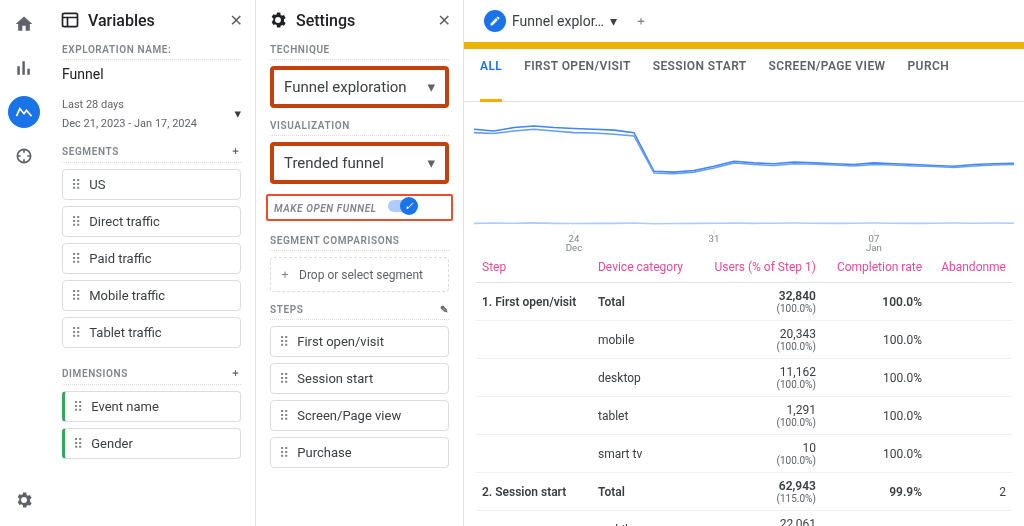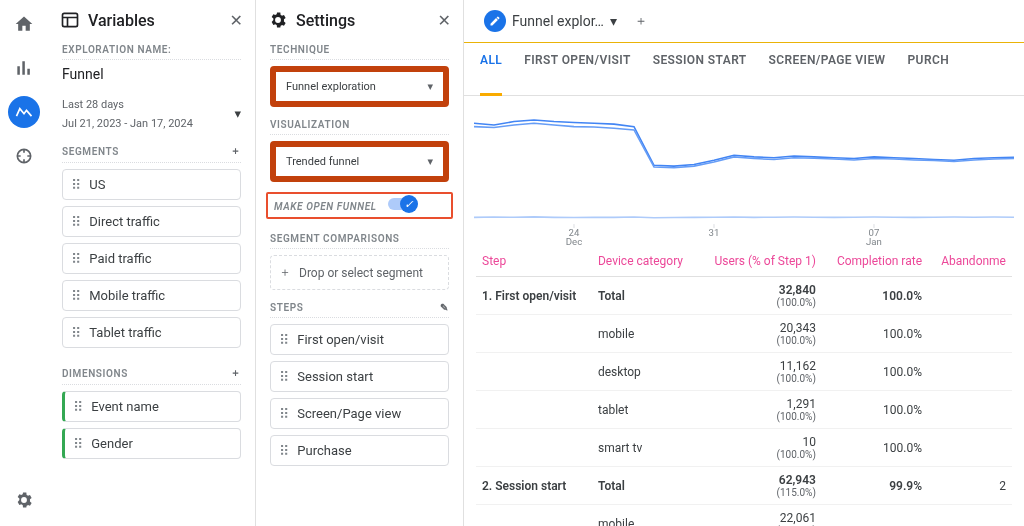--- a/index.html
+++ b/index.html
@@ -16,30 +16,30 @@
 .phead svg { width: 20px; height: 20px; }
 .phead .x { margin-left: auto; color: #5f6368; cursor: pointer; }
 .psec { padding: 6px 14px 6px; }
 .lab { font-size: 10px; font-weight: 600; letter-spacing: .6px; color: #80868b; text-transform: uppercase; border-bottom: 1px dotted #dadce0; padding-bottom: 4px; margin-bottom: 6px; display: flex; align-items: center; }
 .lab .act { margin-left: auto; color: #5f6368; }
 .eninp { border: none; font-size: 14px; color: #202124; width: 100%; background: transparent; }
 .daterange { font-size: 11px; color: #5f6368; padding: 4px 0 2px; }
 .chip { border: 1px solid #dadce0; border-radius: 4px; padding: 7px 8px; margin-bottom: 6px; display: flex; align-items: center; gap: 8px; font-size: 13px; color: #3c4043; cursor: grab; }
 .chip .drag { color: #80868b; font-size: 14px; line-height: 1; }
 .chip.green { border-left: 3px solid #34a853; }
-.dropdown { border: 6px solid #c2410c; border-radius: 4px; padding: 8px 10px; display: flex; align-items: center; font-size: 11px; color: #3c4043; cursor: pointer; }
+.dropdown { border: 4px solid #c2410c; border-radius: 4px; padding: 8px 10px; display: flex; align-items: center; font-size: 15px; color: #3c4043; cursor: pointer; }
 .dropdown .cd { margin-left: auto; color: #5f6368; }
 .hlbox { border: 2px solid #e94f2e; border-radius: 2px; padding: 4px 6px; margin: 4px 10px 8px; font-style: italic; }
 .toglabel { font-size: 10px; font-weight: 600; letter-spacing: .6px; color: #80868b; }
 .tog { display: inline-flex; align-items: center; margin-left: 8px; }
 .tog .track { width: 26px; height: 12px; background: #aecbfa; border-radius: 6px; position: relative; }
 .tog .knob { width: 18px; height: 18px; background: #1a73e8; border-radius: 50%; position: absolute; right: -4px; top: -3px; display: flex; align-items: center; justify-content: center; color: #fff; font-size: 11px; }
 .dropzone { border: 1px dashed #dadce0; border-radius: 4px; padding: 8px; display: flex; gap: 8px; align-items: center; color: #5f6368; font-size: 12px; }
 .main { flex: 1; background: #fff; display: flex; flex-direction: column; overflow: hidden; }
-.tabsbar { display: flex; align-items: center; padding: 6px 10px; border-bottom: 1px solid #eab308; }
+.tabsbar { display: flex; align-items: center; padding: 6px 10px; border-bottom: 7px solid #eab308; }
 .doc-tab { display: flex; align-items: center; gap: 6px; padding: 4px 10px; border-radius: 4px; font-size: 14px; color: #3c4043; }
 .doc-tab .pen { width: 22px; height: 22px; background: #1a73e8; border-radius: 50%; display: flex; align-items: center; justify-content: center; color: #fff; }
 .addtab { width: 28px; height: 28px; display: flex; align-items: center; justify-content: center; color: #5f6368; cursor: pointer; }
 .steptabs { display: flex; gap: 22px; padding: 10px 16px 0; border-bottom: 1px solid #e0e0e0; font-size: 12px; font-weight: 600; color: #5f6368; letter-spacing: .4px; }
 .steptabs div { padding-bottom: 26px; cursor: pointer; white-space: nowrap; }
 .steptabs .on { color: #1a73e8; border-bottom: 3px solid #f9ab00; margin-bottom: -1px; }
 .chart { height: 150px; padding: 4px 10px 0; }
 .chart svg { width: 100%; height: 100%; }
 .axis { font-size: 10px; fill: #80868b; }
 .tbl { flex: 1; overflow: auto; padding: 0 12px; }
@@ -91,21 +91,21 @@
     <span>Variables</span>
     <span class="x">✕</span>
   </div>
   <div class="psec">
     <div class="lab">EXPLORATION NAME:</div>
     <input class="eninp" value="Funnel" style="">
   </div>
   <div class="psec" style="display:flex;align-items:center;gap:4px;">
     <div>
       <div class="daterange">Last 28 days</div>
-      <div class="daterange rng">Jul 21, 2023 - Jan 17, 2024</div>
+      <div class="daterange rng">Dec 21, 2023 - Jan 17, 2024</div>
     </div>
     <span class="cd" style="margin-left:auto;">▾</span>
   </div>
   <div class="psec">
     <div class="lab">
         <span>SEGMENTS</span>
         <span class="act">＋</span>
       </div>
     <div class="chip">
         <span class="drag">⠿</span>

